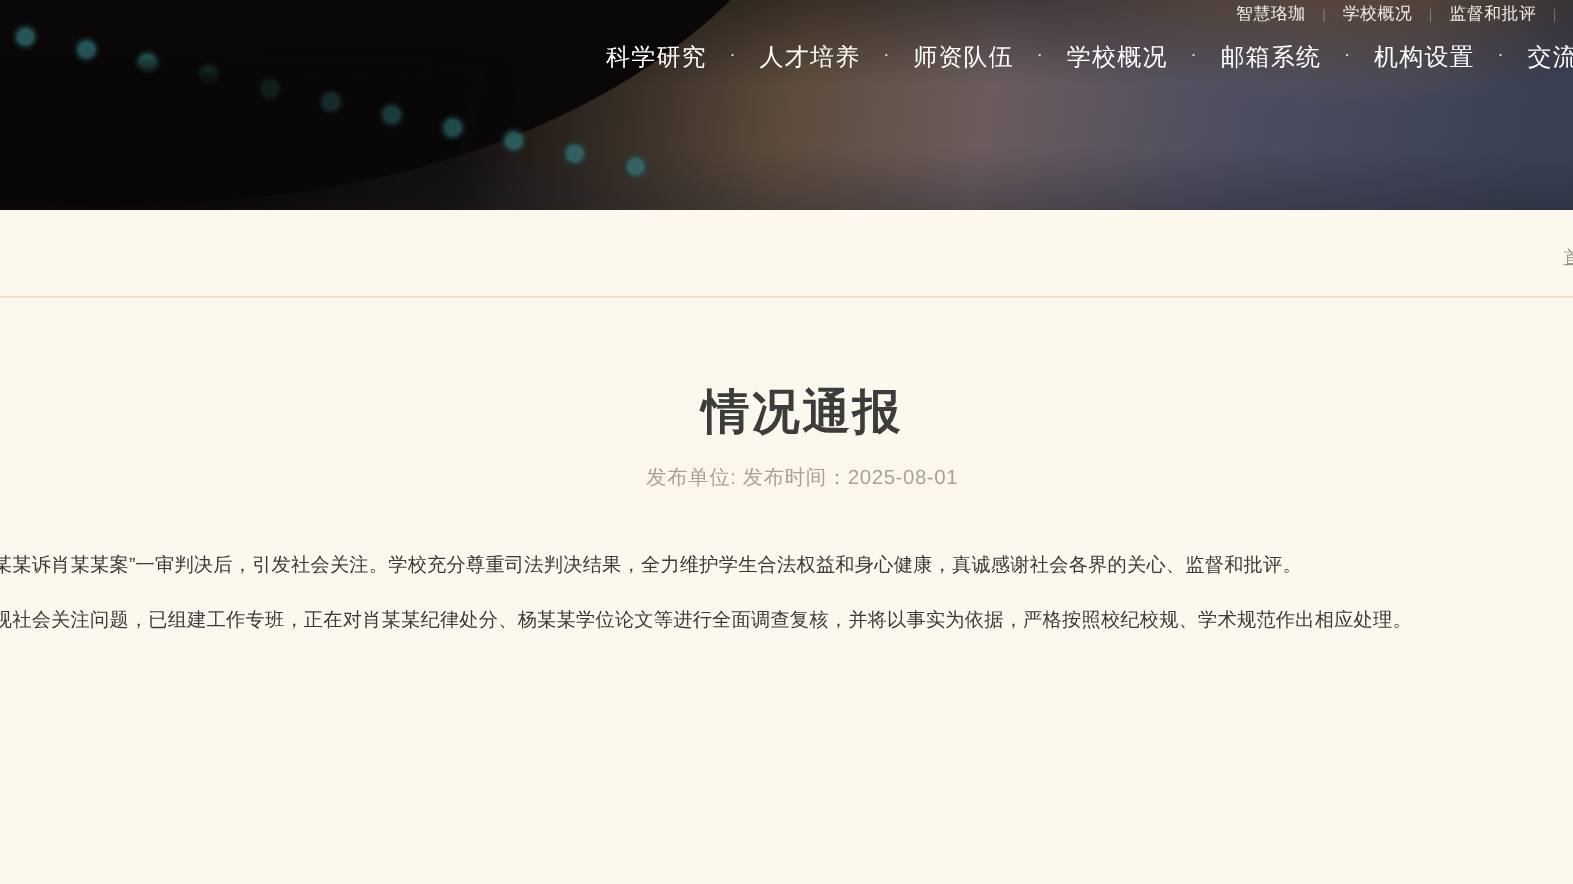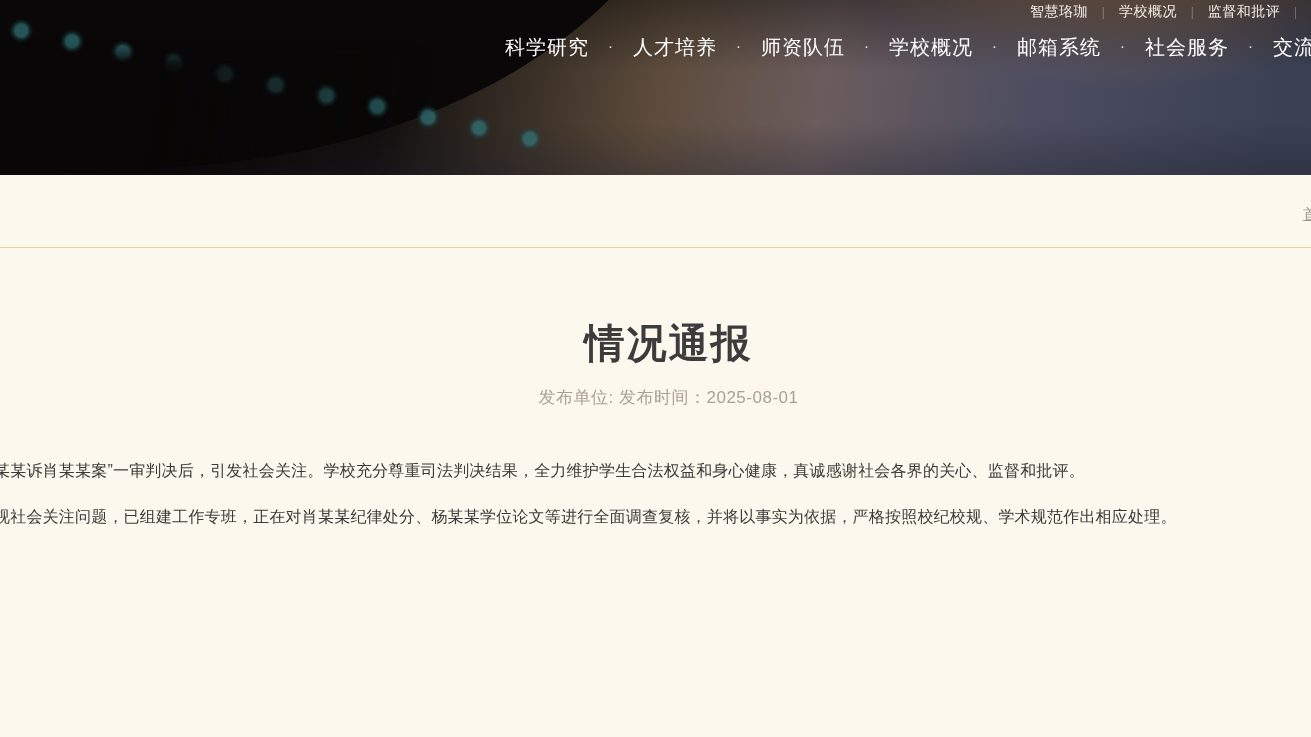--- a/index.html
+++ b/index.html
@@ -101,21 +101,21 @@
       <a href="#">科学研究</a>
       <span class="dot">·</span>
       <a href="#">人才培养</a>
       <span class="dot">·</span>
       <a href="#">师资队伍</a>
       <span class="dot">·</span>
       <a href="#">学校概况</a>
       <span class="dot">·</span>
       <a href="#">邮箱系统</a>
       <span class="dot">·</span>
-      <a href="#">社会服务</a>
+      <a href="#">机构设置</a>
       <span class="dot">·</span>
       <a href="#">交流</a>
     </nav>
   </div>
 
   <div class="crumb-bar">
     <a href="#" class="crumb">首</a>
   </div>
 
   <h1 class="article-title">情况通报</h1>

